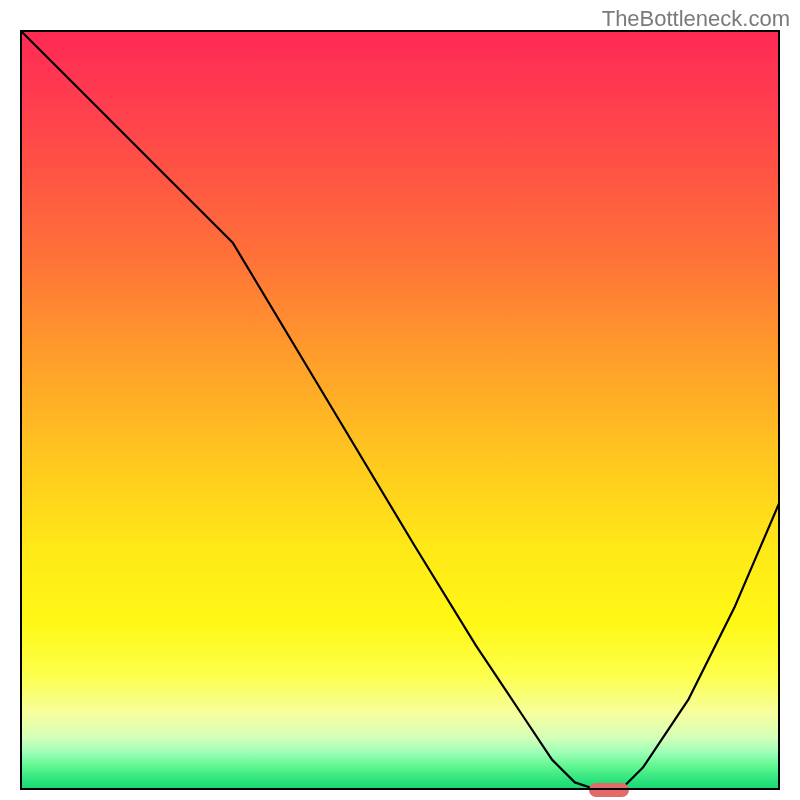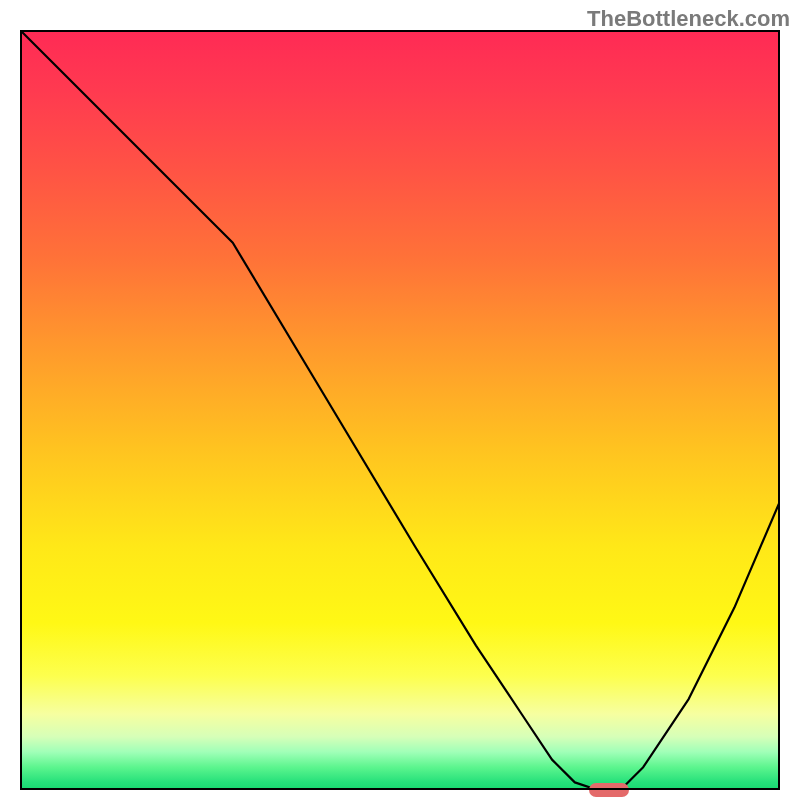--- a/index.html
+++ b/index.html
@@ -1,18 +1,18 @@
 <!DOCTYPE html>
 <html><head>
 <meta charset="utf-8">
 <style>
   * { margin: 0; padding: 0; box-sizing: border-box; }
   body { width: 800px; height: 800px; overflow: hidden; background: #fff; font-family: Arial, sans-serif; }
   .chart-container { position: relative; width: 800px; height: 800px; }
-  .watermark { position: absolute; top: 6px; right: 10px; font-size: 22px; font-weight: bold; color: #7a7a7a; }
+  .watermark { position: absolute; top: 6px; right: 10px; font-size: 22px; font-weight: normal; color: #7a7a7a; }
   .plot-area { position: absolute; left: 20px; top: 30px; width: 760px; height: 760px; }
   .gradient-bg {
     position: absolute; left: 0; top: 0; width: 100%; height: 100%;
     background: linear-gradient(to bottom,
       #ff2a55 0%,
       #ff3a50 8%,
       #ff5245 18%,
       #ff7238 30%,
       #ff9a2c 42%,
       #ffc320 55%,

